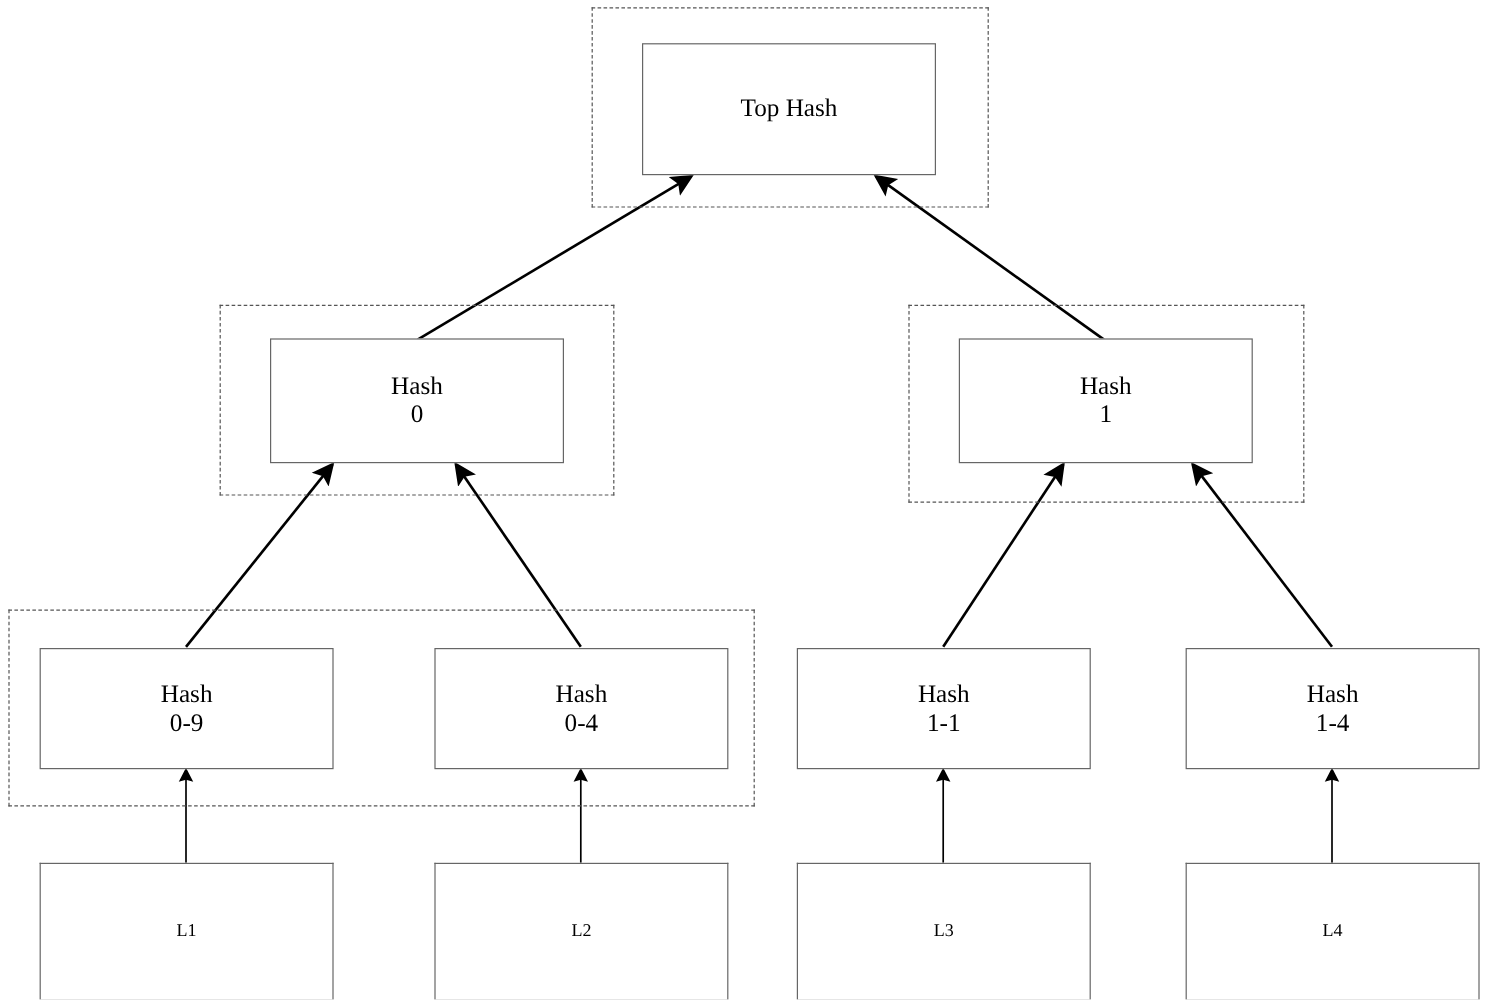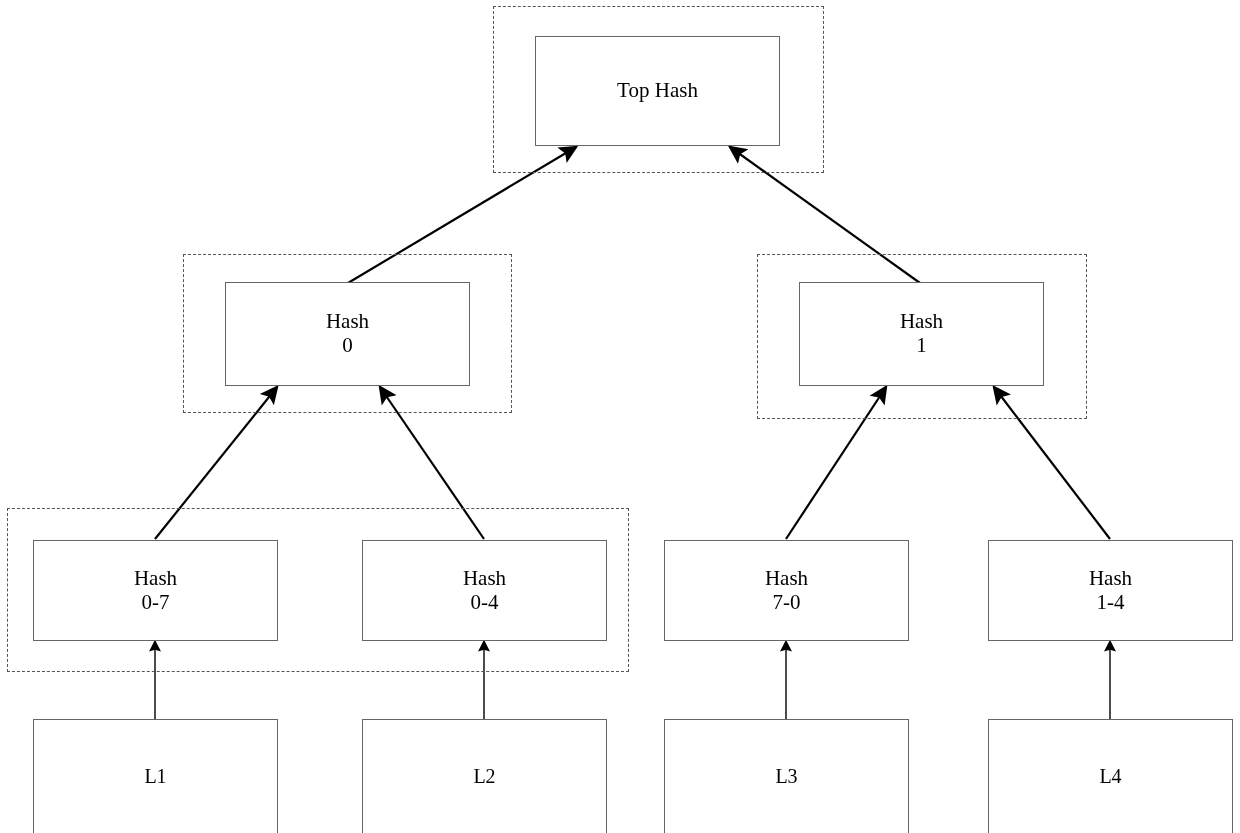--- a/index.html
+++ b/index.html
@@ -60,21 +60,21 @@
     border: 1px solid #666666;
     border-bottom: 2px solid #000000;
     box-sizing: border-box;
     background: #ffffff;
     display: flex;
     align-items: center;
     justify-content: center;
     color: #000000;
   }
   .leaf-label {
-    font-size: 20px;
+    font-size: 15px;
     white-space: pre;
   }
 </style>
 </head>
 <body>
 
 <div id="diagram-root">
 
   <svg id="edge-layer" viewBox="0 0 1240 833" width="1240" height="833" xmlns="http://www.w3.org/2000/svg">
     <defs>
@@ -112,29 +112,29 @@
     <span class="node-label">Hash</span>
     <span class="node-sub">0</span>
   </div>
   <div class="node-box" style="left: 799px; top: 282px; width: 245px; height: 104px;">
     <span class="node-label">Hash</span>
     <span class="node-sub">1</span>
   </div>
 
   <div class="node-box" style="left: 33px; top: 540px; width: 245px; height: 101px;">
     <span class="node-label">Hash</span>
-    <span class="node-sub">0-7</span>
+    <span class="node-sub">0-9</span>
   </div>
   <div class="node-box" style="left: 362px; top: 540px; width: 245px; height: 101px;">
     <span class="node-label">Hash</span>
     <span class="node-sub">0-4</span>
   </div>
   <div class="node-box" style="left: 664px; top: 540px; width: 245px; height: 101px;">
     <span class="node-label">Hash</span>
-    <span class="node-sub">7-0</span>
+    <span class="node-sub">1-1</span>
   </div>
   <div class="node-box" style="left: 988px; top: 540px; width: 245px; height: 101px;">
     <span class="node-label">Hash</span>
     <span class="node-sub">1-4</span>
   </div>
 
   <div class="leaf-box" style="left: 33px; top: 719px; width: 245px; height: 116px;">
     <span class="leaf-label">L1</span>
   </div>
   <div class="leaf-box" style="left: 362px; top: 719px; width: 245px; height: 116px;">

